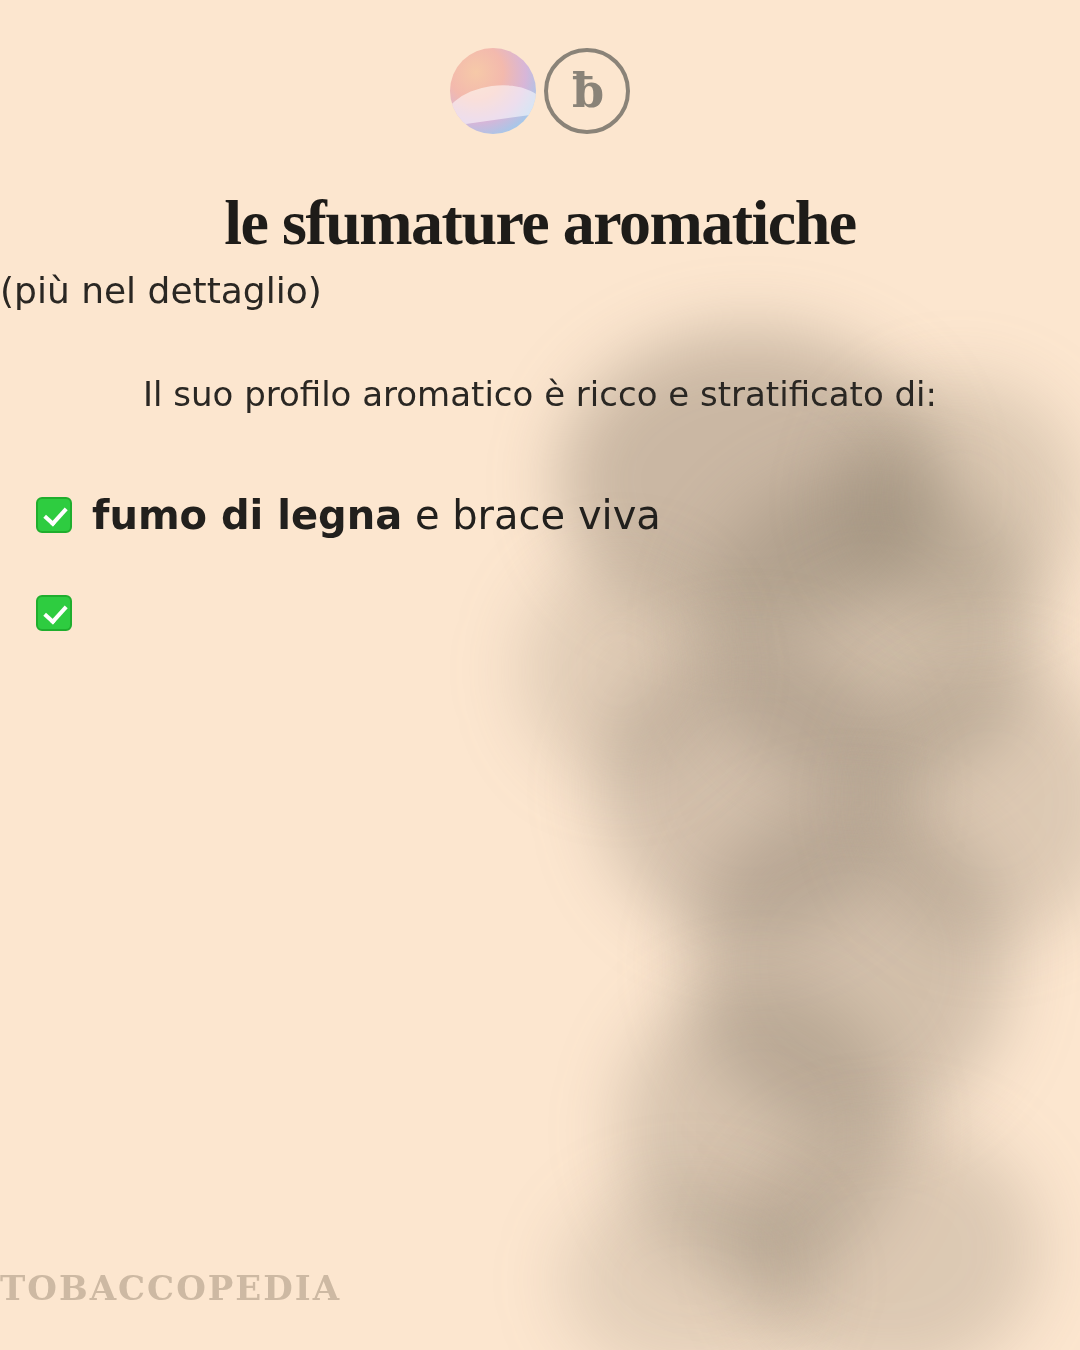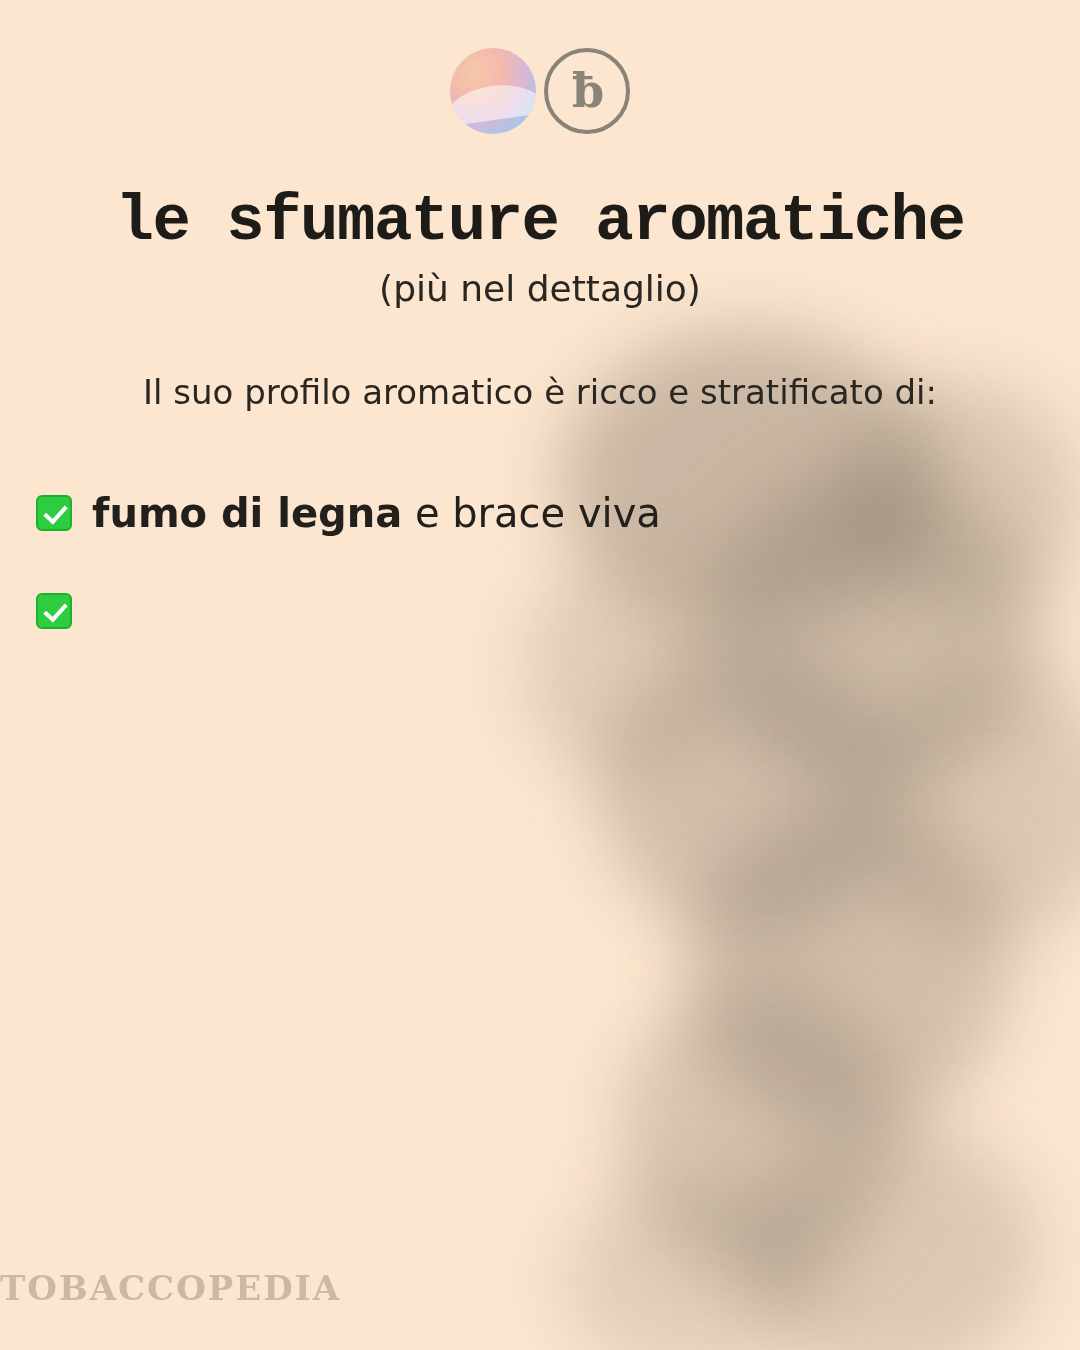--- a/index.html
+++ b/index.html
@@ -92,25 +92,25 @@
   }
 
   
   .title {
     margin: 52px 0 0 0;
     text-align: center;
     font-size: 64px;
     font-weight: 800;
     color: #1e1c19;
     letter-spacing: -1.5px;
-    font-family: Liberation Mono, monospace;
+    font-family: Liberation Serif, serif;
   }
   .subtitle {
     margin: 10px 0 0 0;
-    text-align: center;
+    text-align: left;
     font-size: 36px;
     color: #2a2723;
     font-weight: 400;
   }
   .intro {
     margin: 62px auto 0 auto;
     width: 800px;
     text-align: center;
     font-size: 34px;
     line-height: 1.28;

